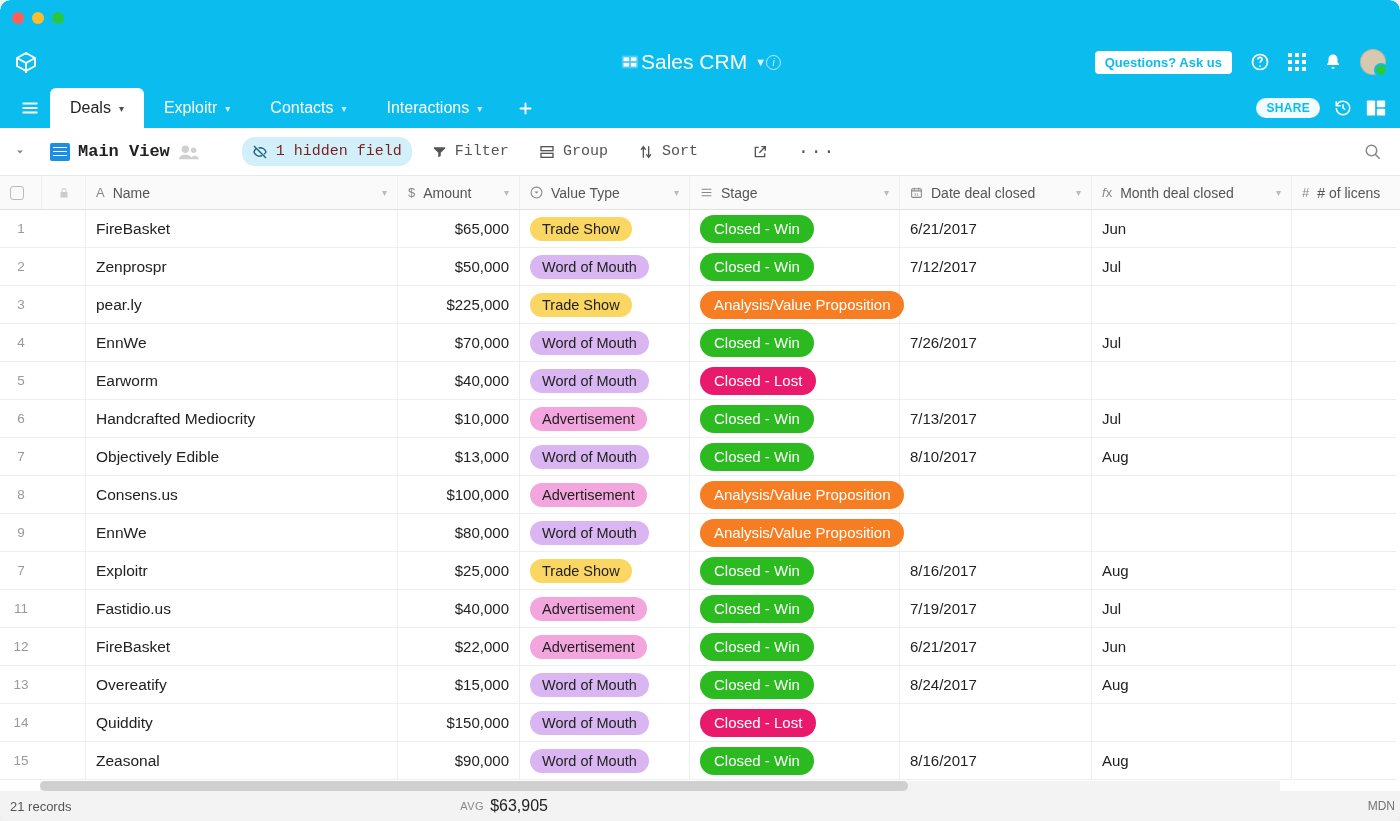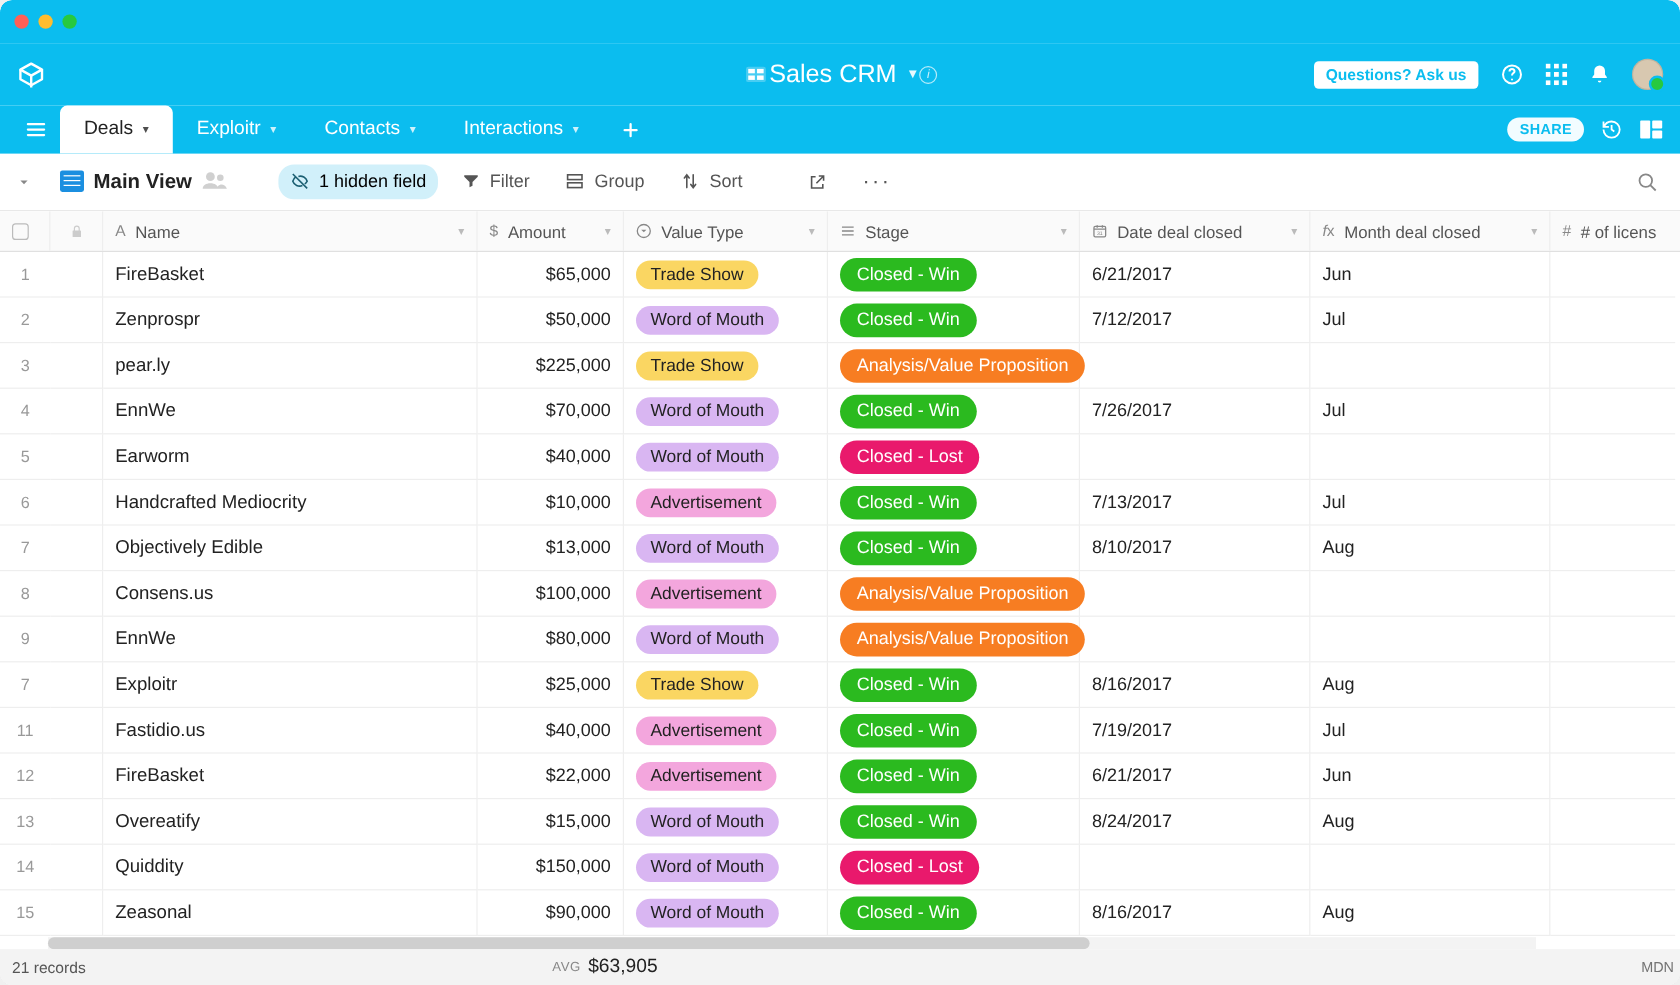--- a/index.html
+++ b/index.html
@@ -93,23 +93,23 @@
   .newtab { color:#fff; padding: 0 16px; display:flex; align-items:center; height:40px; font-size:15px; }
   .tabbar-right { margin-left:auto; display:flex; align-items:center; gap:14px; height:40px; }
   .share-btn {
     background: rgba(255,255,255,0.95); color:#0bbdef; font-weight:700; font-size:12px; padding:3px 10px; border-radius: 999px;
     letter-spacing: .3px;
   }
 
   .toolbar {
     height: 48px; display:flex; align-items:center; padding: 0 10px; gap: 10px; border-bottom:1px solid #e8e8e8;
   }
-  .tb-item { display:flex; align-items:flex-start; gap:8px; padding: 6px 10px; border-radius: 5px; color:#555; font-size:15px; }
+  .tb-item { display:flex; align-items:center; gap:8px; padding: 6px 10px; border-radius: 5px; color:#555; font-size:15px;font-family:Liberation Mono, monospace; }
   .tb-item.strong { color:#222; font-weight:600; font-size:17px; }
-  .tb-item.hidden-fields { background: #d1f0fa; color:#000000; font-weight:500;border-radius:13px; }
+  .tb-item.hidden-fields { background: #d1f0fa; color:#7f1d1d; font-weight:500;border-radius:13px; }
   .grid-icon { width:20px; height:18px; background:#1b8fe0; border-radius:2px; position:relative; }
   .grid-icon::before { content:""; position:absolute; left:3px; right:3px; top:4px; height:1.5px; background:#fff; box-shadow: 0 4px 0 #fff, 0 8px 0 #fff; }
   .people-icon { width:20px; color:#c8c8c8; }
   .search-right { margin-left:auto; color:#888; font-size:18px; padding-right:8px; }
   .sep { width: 14px; }
 
 
   .sheet { flex:1; overflow:hidden; display:flex; flex-direction:column; position:relative; }
   .grid-head {
     display:grid;

